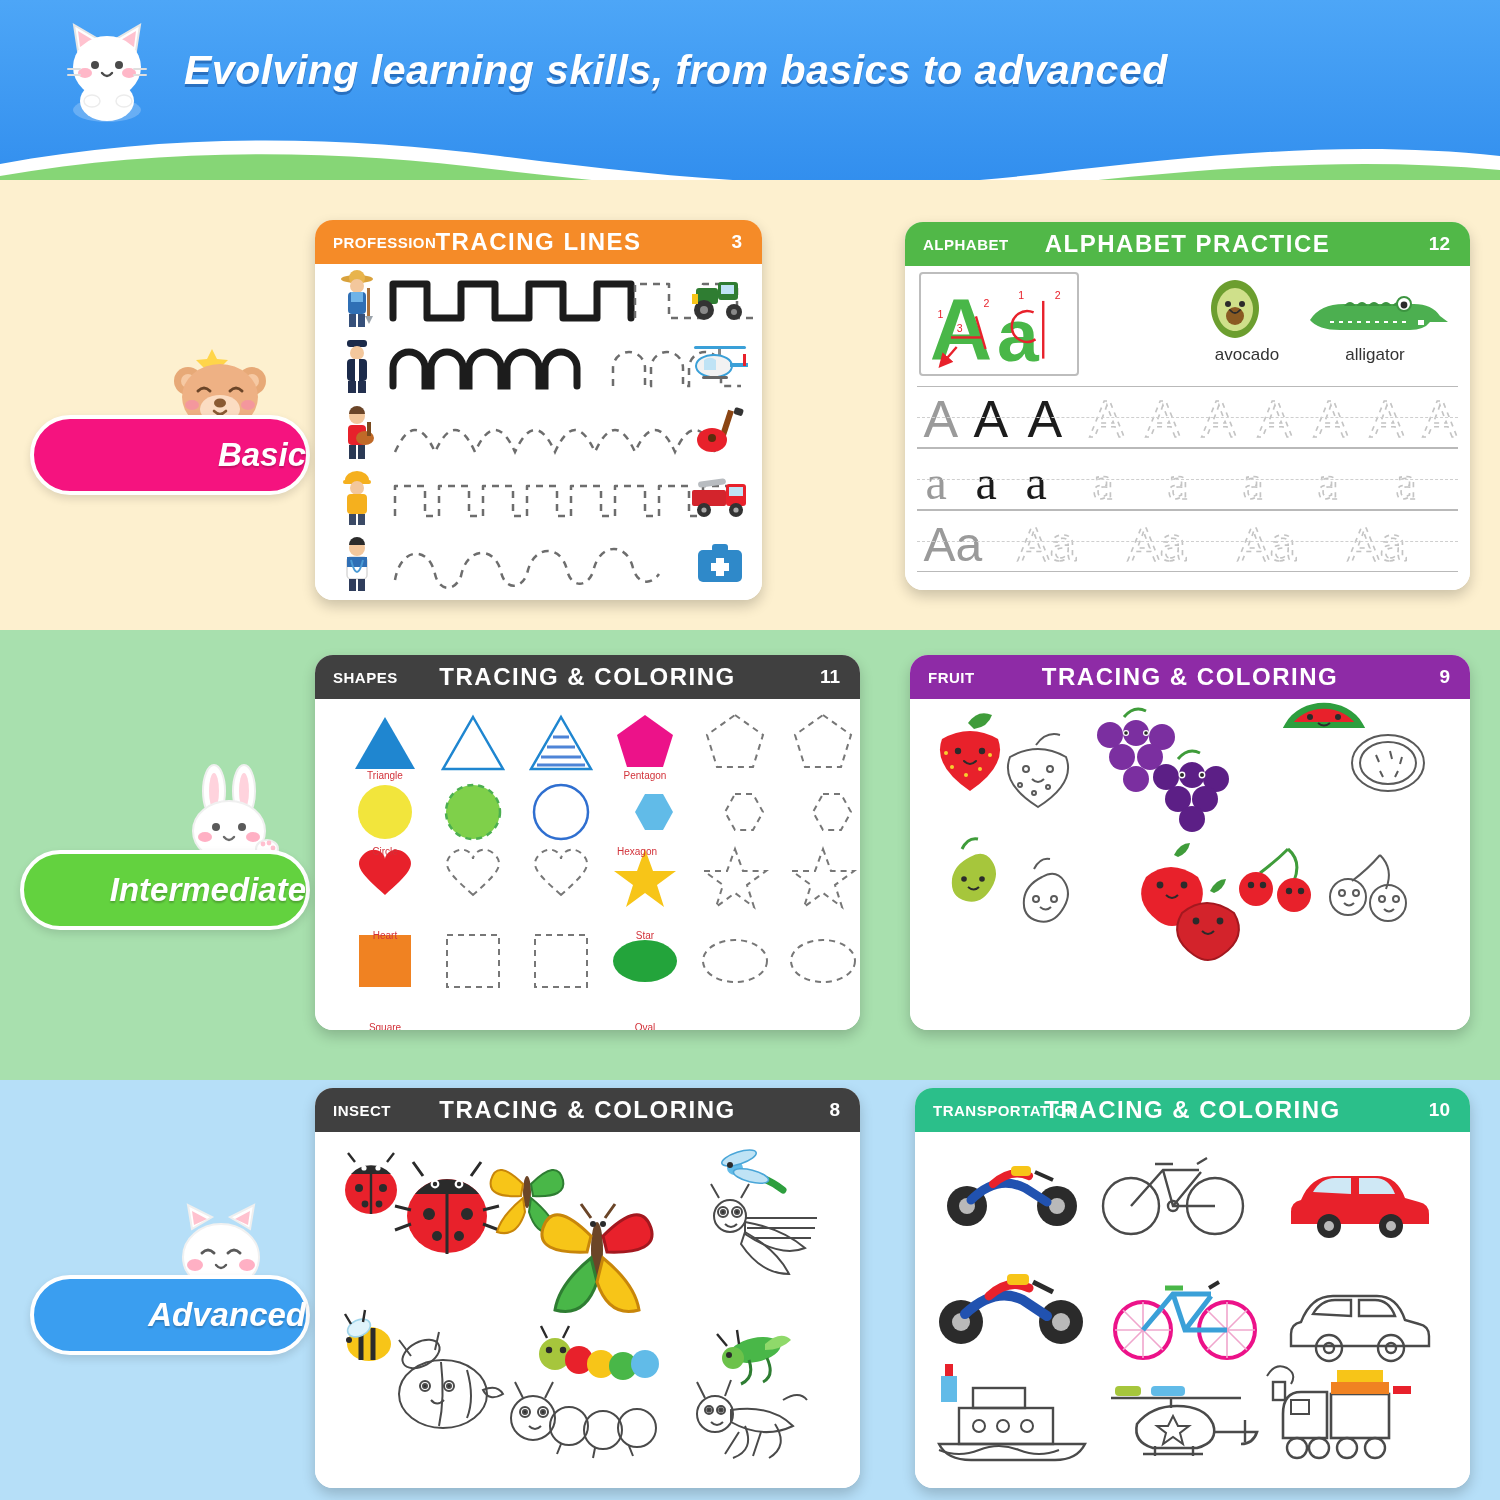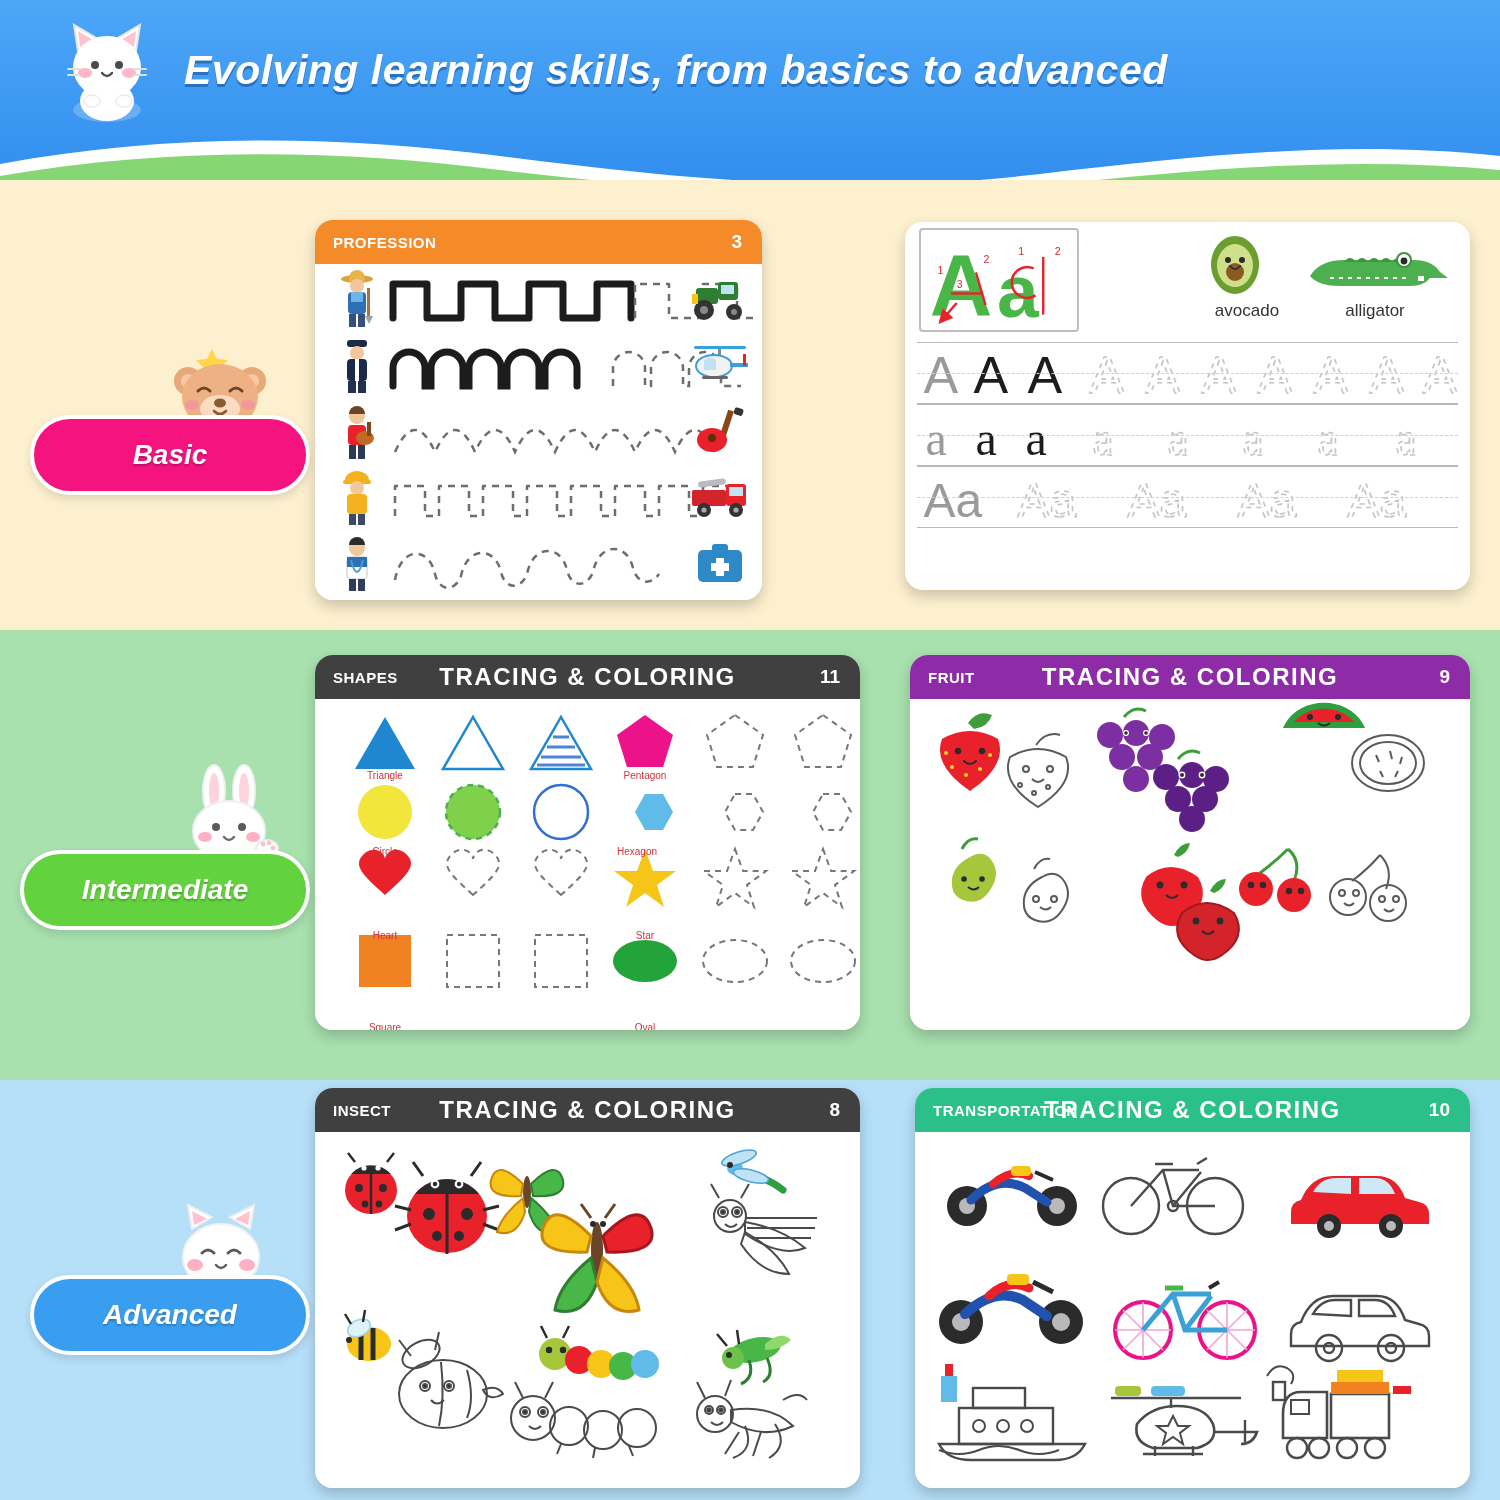--- a/index.html
+++ b/index.html
@@ -40,22 +40,22 @@
   
   .band { position: absolute; left: 0; width: 1500px; }
   .band-basic { top: 180px; height: 450px; background: #fdf0cf; }
   .band-inter { top: 630px; height: 450px; background: #a8e0ae; }
   .band-adv   { top: 1080px; height: 420px; background: #b6dff8; }
 
   
   .level {
     position: absolute; left: 30px; width: 280px; height: 80px;
     border-radius: 40px;
-    display: flex; align-items: center; justify-content: center;
-    color: #ffffff; font-size: 28px; font-weight: bold; font-style: italic;
+    display: flex; align-items: center; justify-content: flex-end;
+    color: #ffffff; font-size: 33px; font-weight: bold; font-style: italic;
     text-shadow: 0 2px 2px rgba(0,0,0,0.22);
     box-shadow: 0 4px 8px rgba(0,0,0,0.12);
   }
   .level-basic { top: 415px; background: #f5137f; border: 4px solid #ffffff; }
   .level-inter { top: 850px; background: #63d23f; border: 4px solid #ffffff; left: 20px; width: 290px; }
   .level-adv   { top: 1275px; background: #3a9ef0; border: 4px solid #ffffff; }
 
   .mascot { position: absolute; width: 120px; height: 110px; }
   .mascot-bear { left: 160px; top: 335px; }
   .mascot-bunny { left: 172px; top: 765px; }
@@ -225,20 +225,21 @@
     <path d="M54 70 q5 6 10 0" stroke="#5a5a5a" stroke-width="2.4" fill="none" stroke-linecap="round"></path>
   </svg>
 </div>
 <div class="level level-adv">
   <span>Advanced</span>
 </div>
 
 <div class="card" id="card-tracing-lines">
   <div class="card-hd hd-orange">
     <div class="cat-tag">PROFESSION</div>
+    <div class="hd-title">TRACING  LINES</div>
     <div class="pg">3</div>
   </div>
   <div class="card-body">
 
     <div class="tl-row" style="top:4px">
       <div class="tl-fig">
         <svg viewBox="0 0 56 58" width="56" height="58">
           <ellipse cx="28" cy="9" rx="16" ry="4" fill="#d9a23c"></ellipse>
             <circle cx="28" cy="8" r="8" fill="#e8b44c"></circle>
           <circle cx="28" cy="16" r="7" fill="#f3c79c"></circle>
@@ -371,20 +372,25 @@
           <rect x="28" y="20" width="8" height="18" fill="#ffffff"></rect>
           <rect x="23" y="25" width="18" height="8" fill="#ffffff"></rect>
         </svg>
       </div>
     </div>
 
   </div>
 </div>
 
 <div class="card" id="card-alphabet">
+  <div class="card-hd hd-green">
+    <div class="cat-tag">ALPHABET</div>
+    <div class="hd-title">ALPHABET PRACTICE</div>
+    <div class="pg">12</div>
+  </div>
   <div class="card-body">
 
     <div class="ab-top">
       <div class="ab-letterbox">
         <svg viewBox="0 0 160 104" width="156" height="100">
           <text x="8" y="88" font-family="Liberation Sans, sans-serif" font-size="90" font-weight="bold" fill="#49b748">A</text>
           <text x="78" y="90" font-family="Liberation Sans, sans-serif" font-size="78" font-weight="bold" fill="#49b748">a</text>
           <path d="M36 76 L22 92" stroke="#e8212b" stroke-width="2.5" marker-end="url(#ar)"></path>
           <path d="M56 44 L66 78" stroke="#e8212b" stroke-width="2.5"></path>
           <path d="M30 66 L62 66" stroke="#e8212b" stroke-width="2.5"></path>

